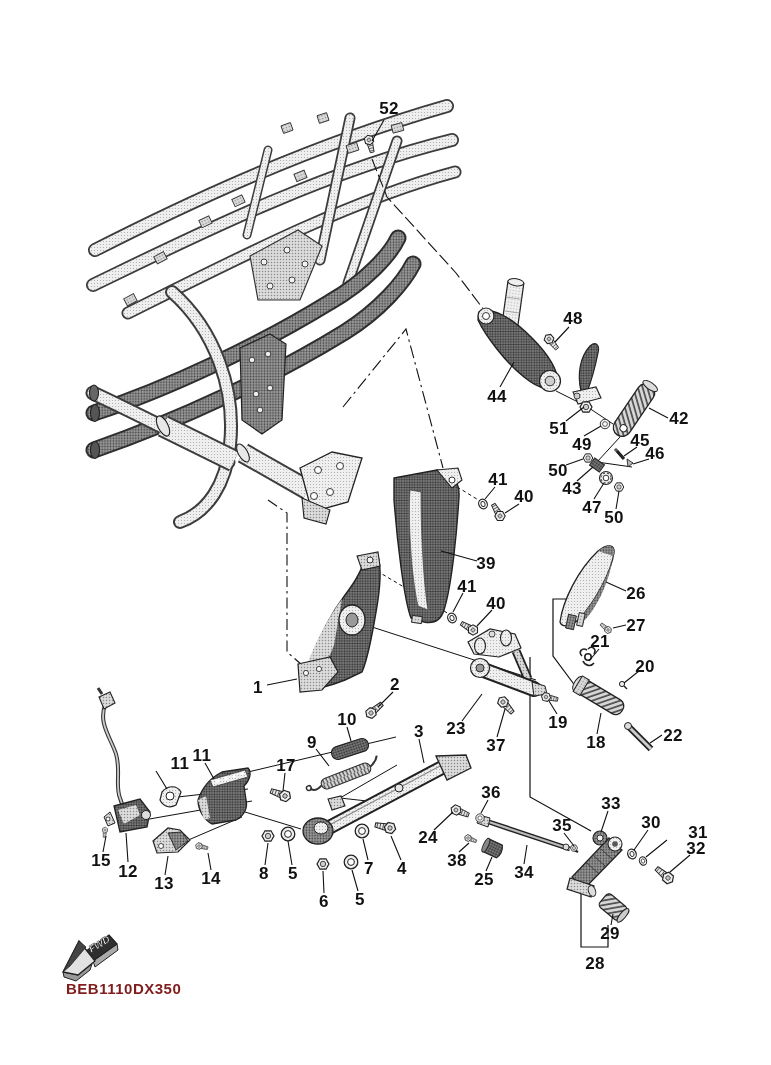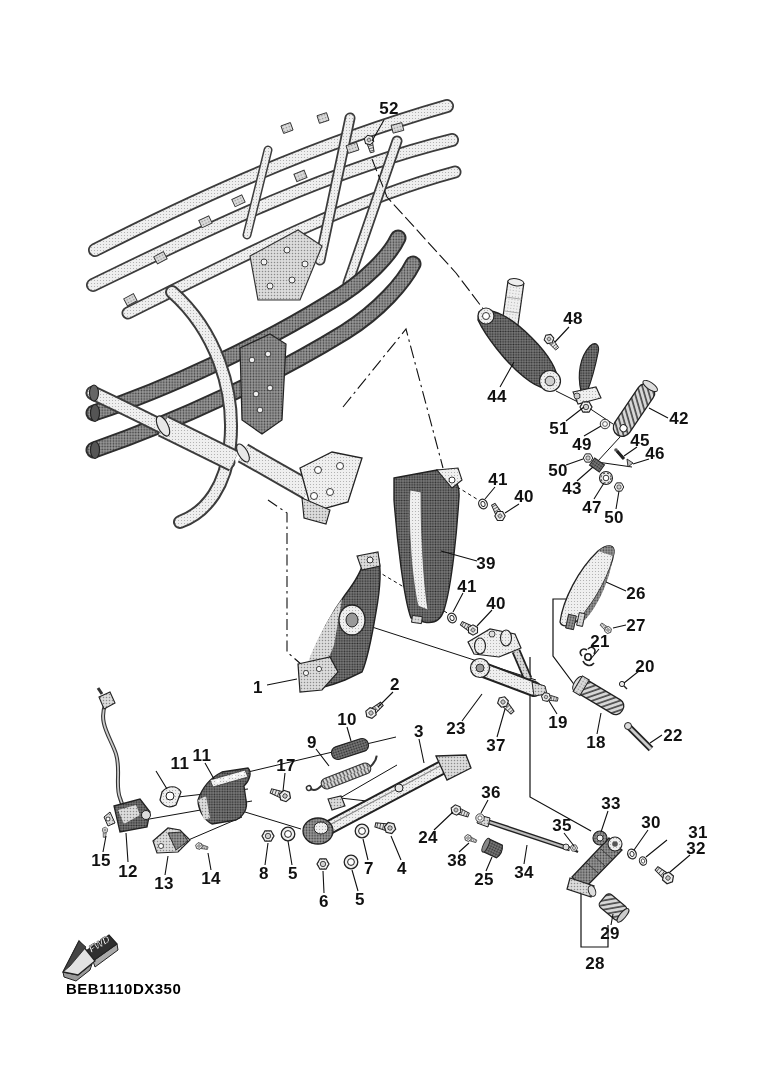--- a/index.html
+++ b/index.html
@@ -3,21 +3,21 @@
 <meta charset="utf-8">
 <style>
   html,body{margin:0;padding:0;background:#fff;}
   #stage{position:relative;width:771px;height:1065px;background:#fff;overflow:hidden;
          font-family:"Liberation Sans",sans-serif;}
   #drawing{position:absolute;left:0;top:0;}
   #labels{position:absolute;left:0;top:0;width:771px;height:1065px;pointer-events:none;}
   .plabel{position:absolute;transform:translate(-50%,-50%);
           font:700 17px/1 "Liberation Sans",sans-serif;color:#111;letter-spacing:.4px;}
   .code-label{position:absolute;left:66px;top:980px;
-          font:700 15px/1.2 "Liberation Sans",sans-serif;color:#000000;letter-spacing:.5px;}
+          font:700 15px/1.2 "Liberation Sans",sans-serif;color:#7f1d1d;letter-spacing:.5px;}
 </style>
 </head>
 <body>
 
 <div id="stage">
 
 <svg id="drawing" width="771" height="1065" viewBox="0 0 771 1065" xmlns="http://www.w3.org/2000/svg">
 <defs>
   <pattern id="htL" patternUnits="userSpaceOnUse" width="3" height="3">
     <rect width="3" height="3" fill="#efefef"></rect>

